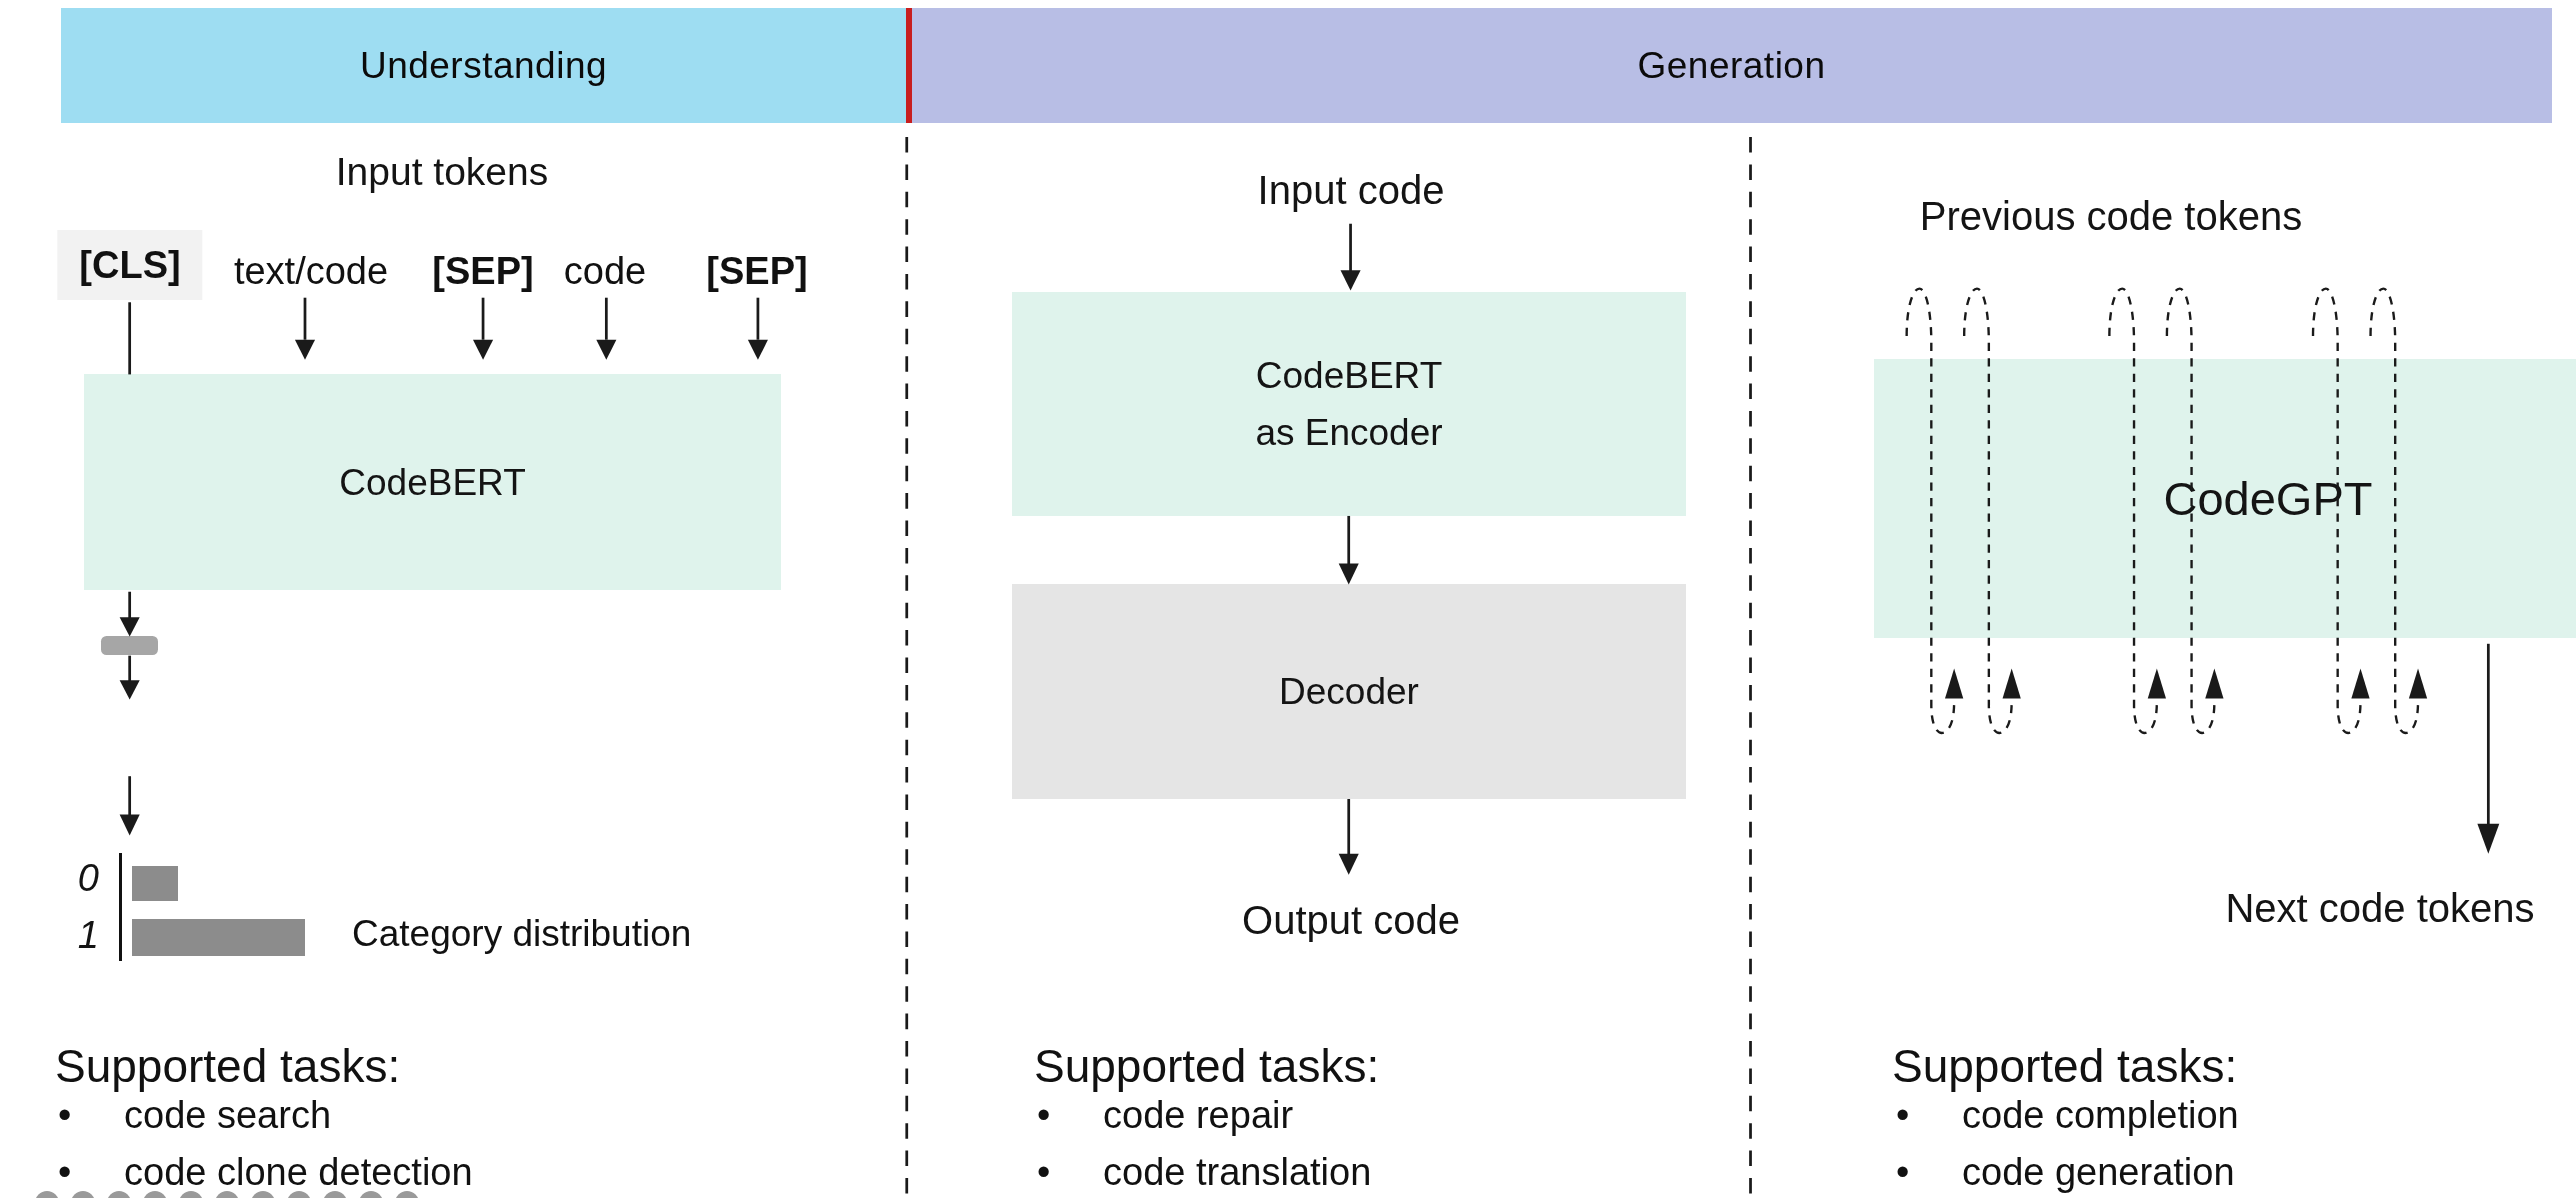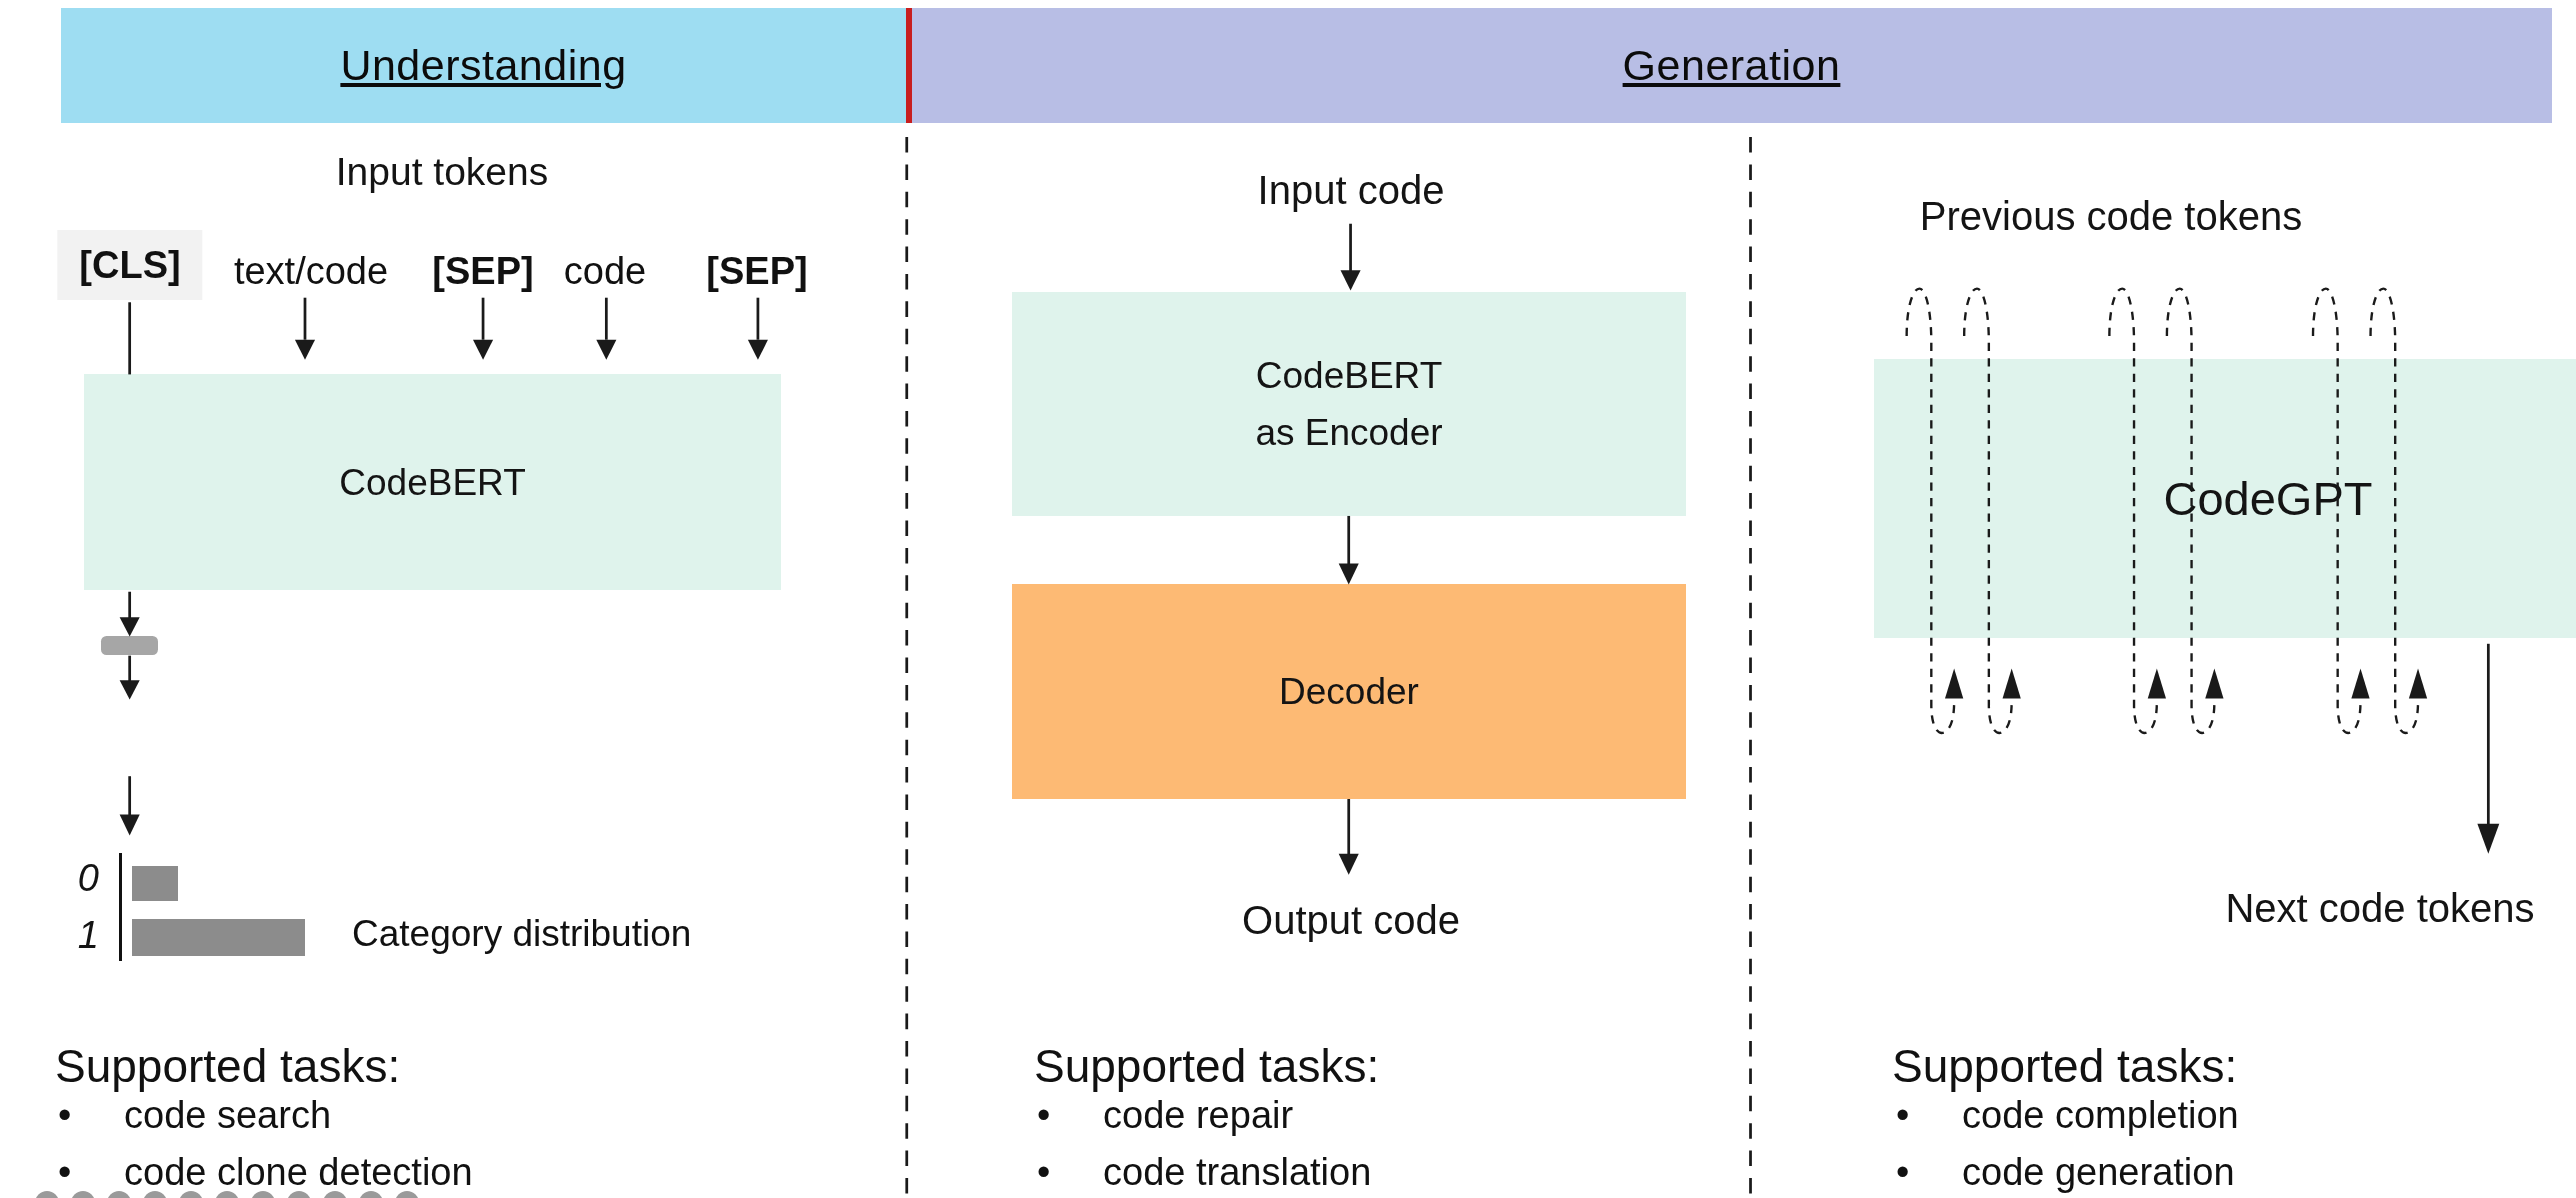--- a/index.html
+++ b/index.html
@@ -3,21 +3,21 @@
 <meta charset="utf-8">
 <style>
   html,body{margin:0;padding:0;background:#ffffff;}
   .canvas{
     position:relative;width:2576px;height:1199px;background:#ffffff;
     overflow:hidden;font-family:"Liberation Sans",sans-serif;color:#111;
   }
   .abs{position:absolute;}
   
   .band{position:absolute;top:8.2px;height:115px;display:flex;align-items:center;justify-content:center;z-index:1;}
-  .band-title{font-size:43px;color:#0b0b0b;letter-spacing:0.5px;text-decoration:underline;}
+  .band-title{font-size:37px;color:#0b0b0b;letter-spacing:0.5px;}
   .red-divider{position:absolute;top:8.2px;height:115px;width:5.5px;z-index:2;}
   
   .box{position:absolute;z-index:1;display:flex;align-items:center;justify-content:center;flex-direction:column;}
   .box-label{font-size:37px;color:#141414;text-align:center;line-height:57px;z-index:3;}
   
   .lbl{position:absolute;z-index:3;font-size:40px;color:#141414;white-space:nowrap;}
   .center{transform:translate(-50%,-50%);}
   
   .token{position:absolute;z-index:3;top:245px;height:53px;line-height:53px;font-size:38px;white-space:nowrap;transform:translateX(-50%);text-align:center;}
   .token.bold{font-weight:bold;}
@@ -54,21 +54,21 @@
 
   <div class="box" style="left:84px;top:374px;width:697px;height:216px;background:#DFF3EC;">
     <span class="box-label">CodeBERT</span>
   </div>
 
   <div class="box" style="left:1012px;top:292px;width:674px;height:224px;background:#DFF3EC;">
     <span class="box-label">CodeBERT</span>
     <span class="box-label">as Encoder</span>
   </div>
 
-  <div class="box" style="left:1012px;top:584px;width:674px;height:215px;background:#fdba74;">
+  <div class="box" style="left:1012px;top:584px;width:674px;height:215px;background:#e5e5e5;">
     <span class="box-label">Decoder</span>
   </div>
 
   <div class="box" style="left:1874px;top:359px;width:788px;height:279px;background:#DFF3EC;">
     <span class="box-label" style="font-size:47px;">CodeGPT</span>
   </div>
 
   <div class="abs" style="left:101px;top:636px;width:57px;height:19px;border-radius:5.5px;background:#A6A6A6;z-index:2;"></div>
 
 

